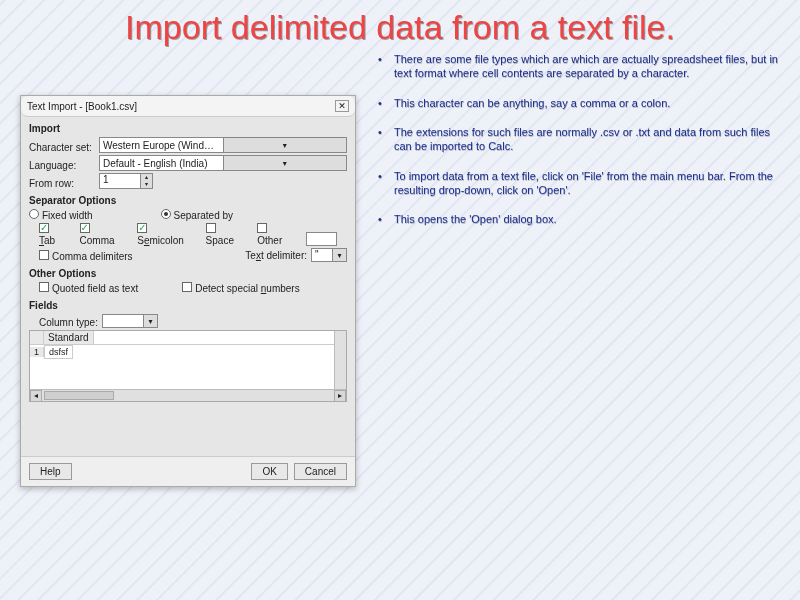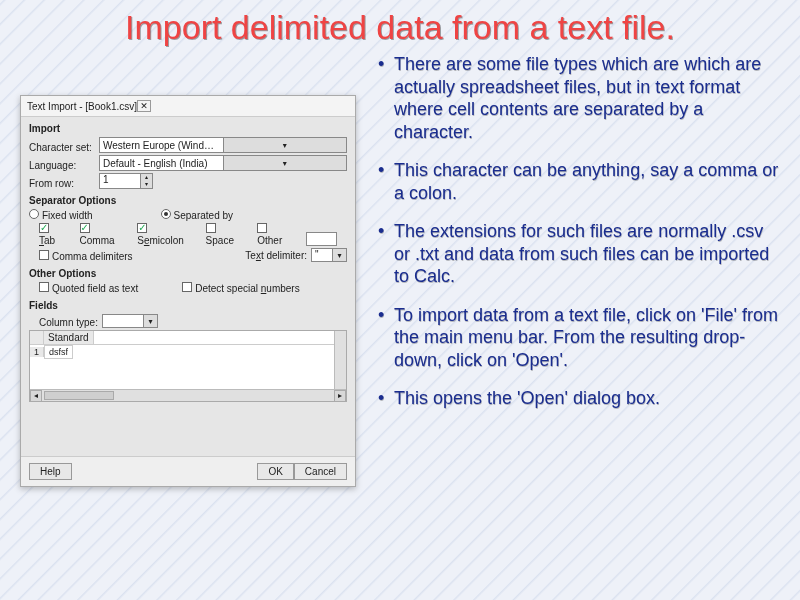--- a/index.html
+++ b/index.html
@@ -27,23 +27,24 @@
     width: 336px;
     background: #e6e6e6;
     border: 1px solid #aaa;
     box-shadow: 0 2px 6px rgba(0,0,0,0.25);
     font-size: 10px;
     color: #222;
     flex-shrink: 0;
     margin-top: 42px;
   }
   .dlg-titlebar {
-    display:flex; align-items:center;
+    display:flex; justify-content:space-between; align-items:center;
     padding:4px 6px; background:#f4f4f4; border-bottom:1px solid #ccc;
     font-size:10px;
+    border-radius:7px;
   }
   .close-x { width:14px; height:12px; border:1px solid #999; display:flex; align-items:center; justify-content:center; font-size:9px; cursor:pointer; }
   .dlg-body { padding: 4px 8px 6px 8px; }
   .sect-label { font-weight:bold; margin:2px 0 3px 0; display:block; }
   .row { display:flex; align-items:flex-end; margin:2px 0; gap:4px; }
   .row .lab { width:66px; }
   .combo { display:flex; align-items:center; border:1px solid #888; background:#fff; height:16px; flex:1; }
   .combo span { padding:0 3px; flex:1; white-space:nowrap; overflow:hidden; text-overflow:ellipsis; }
   .dd { width:14px; height:14px; border-left:1px solid #888; background:#ddd; display:flex; align-items:center; justify-content:center; font-size:8px; }
   .spin { display:flex; border:1px solid #888; background:#fff; height:16px; width:54px; }
@@ -62,23 +63,23 @@
   .preview .hdr { display:flex; border-bottom:1px solid #ccc; }
   .preview .hdr div { border-right:1px solid #ccc; padding:1px 4px; background:#e8e8e8; font-size:10px; }
   .preview .cell { border:1px solid #ccc; font-size:9px; padding:1px 4px; display:inline-block; }
   .preview .rownum { background:#e8e8e8; border-right:1px solid #ccc; width:14px; display:inline-block; text-align:center; font-size:9px; }
   .scrollbar-h { position:absolute; left:0; right:0; bottom:0; height:12px; background:#e0e0e0; border-top:1px solid #bbb; }
   .scrollbar-h .thumb { position:absolute; left:14px; top:1px; height:9px; width:70px; background:#cfcfcf; border:1px solid #aaa; }
   .scrollbar-h .arr { position:absolute; top:0; width:12px; height:12px; background:#d8d8d8; border:1px solid #aaa; font-size:8px; text-align:center; line-height:10px; }
   .scrollbar-v { position:absolute; right:0; top:0; bottom:12px; width:12px; background:#e0e0e0; border-left:1px solid #bbb; }
   .dlg-btns { display:flex; justify-content:space-between; padding:6px 8px; border-top:1px solid #ccc; background:#efefef;margin-top:48px; }
   .dlg-btn { border:1px solid #999; background:#e8e8e8; padding:2px 10px; font-size:10px; cursor:pointer; }
-  .dlg-right { display:flex; }
+  .dlg-right { display:flex; gap:6px; }
   
-  .bullets { flex:1; color:#1a2d8f; font-size:18px; line-height:1.25; padding-top:0; }
+  .bullets { flex:1; color:#1a2d8f; font-size:11px; line-height:1.25; padding-top:0; }
   .bullets li { list-style:none; position:relative; padding-left:20px; margin-bottom:16px; text-shadow: 0.5px 0.5px 0 rgba(0,0,0,0.25); }
   .bullets li::before { content:"•"; position:absolute; left:4px; top:0; }
 </style>
 </head>
 <body>
 
 <h1 class="title">Import delimited data from a text file.</h1>
 
 <div class="content">
 

